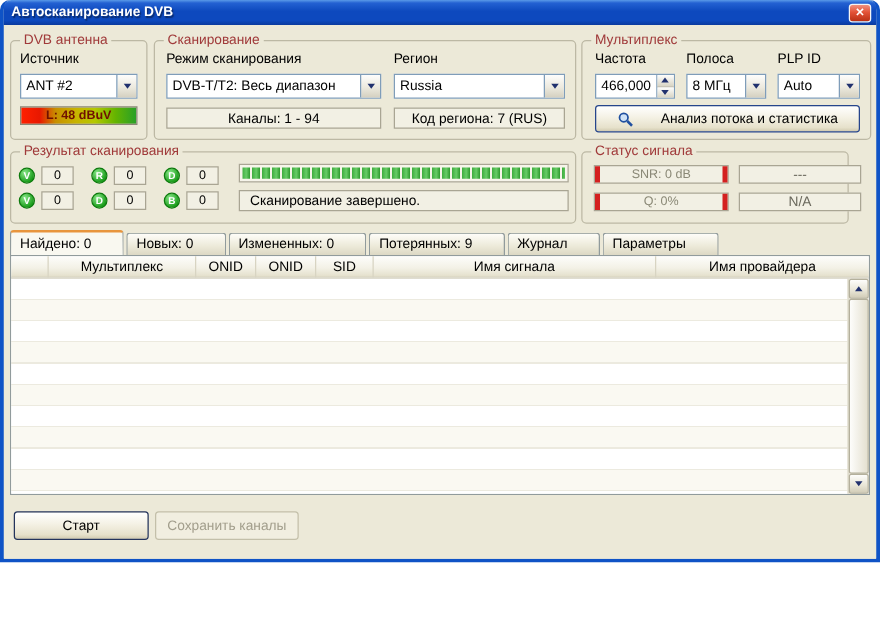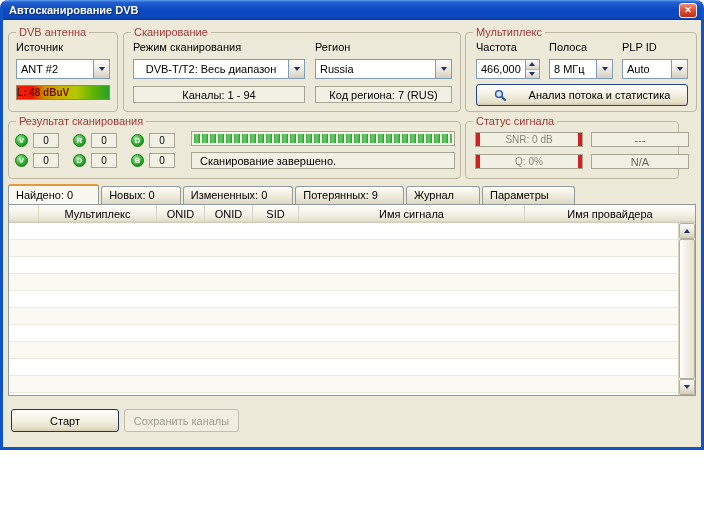--- a/index.html
+++ b/index.html
@@ -42,24 +42,24 @@
   .spin-b:last-child { border-bottom:none; }
 
   .sunken { position:absolute; border:1px solid #a9a593; background:#f2f0e4; font-size:11px; color:#000;
             display:flex; align-items:center; justify-content:center; }
 
   .ant-src-lbl { left:7px; top:8px; }
   .ant-combo   { left:7px; top:26px; width:94px; }
   .meter { position:absolute; left:7px; top:52px; width:94px; height:15px; border:1px solid #8a8776;
            display:flex; align-items:center;
            background:linear-gradient(90deg,#ff2000 0%,#e81800 16%,#c89000 30%,#c8b400 48%,#b4c800 64%,#64b400 82%,#28a028 100%); }
-  .meter-text { width:100%; text-align:left; font-size:10px; font-weight:bold; color:#701000; }
+  .meter-text { width:100%; text-align:center; font-size:10px; font-weight:bold; color:#701000; }
 
   .scan-mode-lbl    { left:9px;  top:8px; }
-  .scan-mode-combo  { left:9px;  top:26px; width:172px;text-align:center; }
+  .scan-mode-combo  { left:9px;  top:26px; width:172px; }
   .scan-region-lbl  { left:191px;top:8px; }
   .scan-region-combo{ left:191px;top:26px; width:137px; }
   .scan-channels    { left:9px;  top:53px; width:172px; height:17px; }
   .scan-regcode     { left:191px;top:53px; width:137px; height:17px; }
 
   .mux-freq-lbl { left:10px; top:8px; }
   .mux-spin     { left:10px; top:26px; width:64px; }
   .mux-bw-lbl   { left:83px; top:8px; }
   .mux-bw-combo { left:83px; top:26px; width:64px; }
   .mux-plp-lbl  { left:156px;top:8px; }

